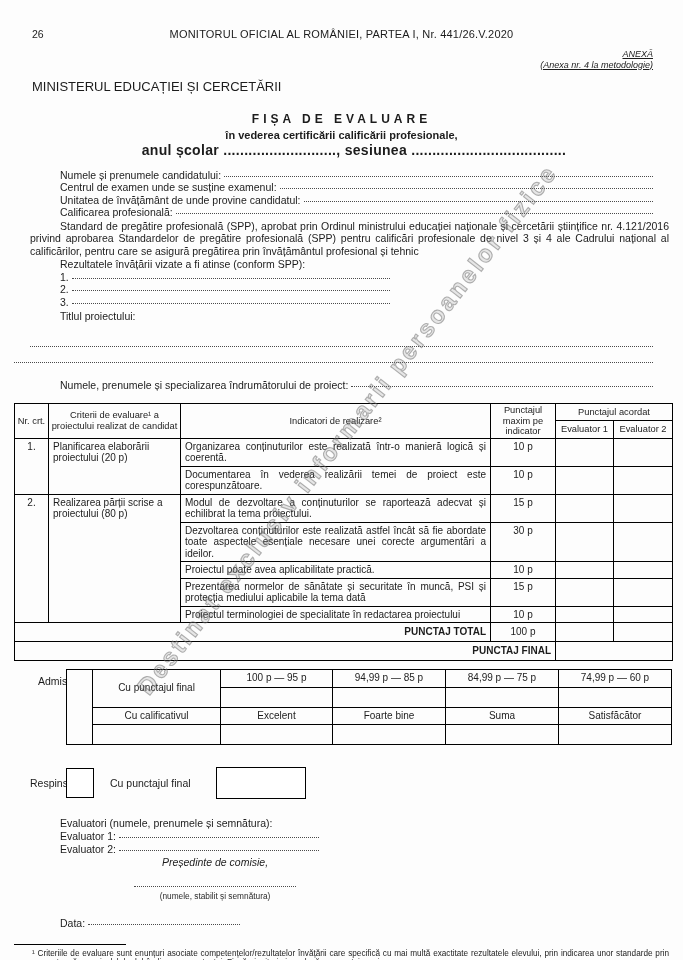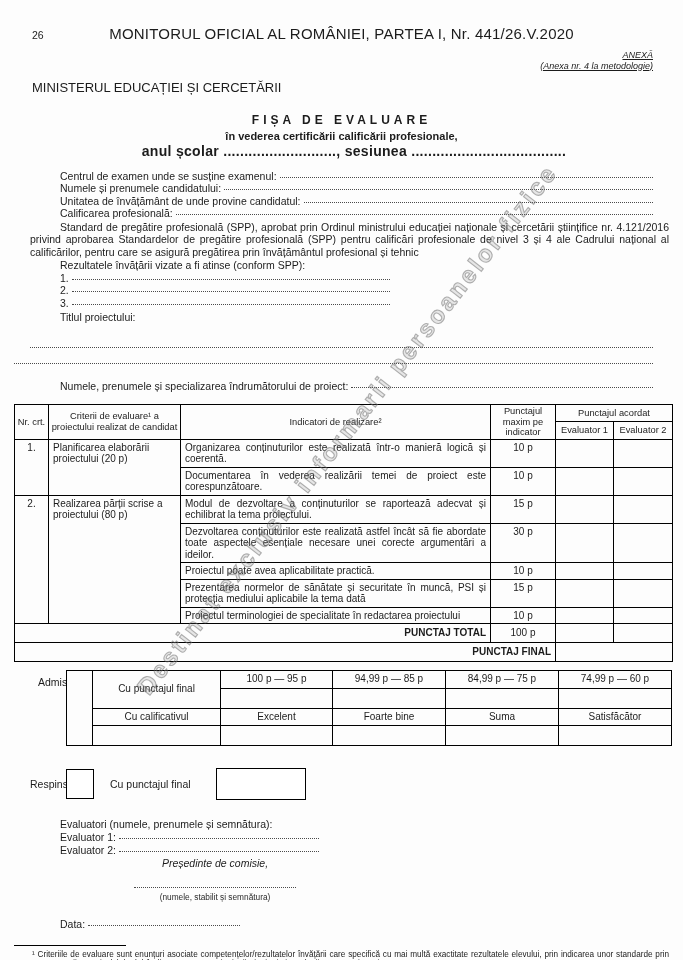--- a/index.html
+++ b/index.html
@@ -5,21 +5,21 @@
   html,body{margin:0;padding:0;}
   body{
     width:683px;height:960px;background:#fdfdfd;color:#1c1c1c;
     font-family:"Liberation Sans","DejaVu Sans",sans-serif;
     font-size:10.5px;line-height:12.5px;position:relative;overflow:hidden;
   }
   .page{position:relative;width:683px;height:960px;}
   
   .mo-header{display:flex;align-items:baseline;padding:28px 32px 0 32px;}
   .pageno{width:60px;font-size:10.5px;}
-  .mo-title{flex:1;text-align:center;font-size:15px;letter-spacing:.2px;}
+  .mo-title{flex:1;text-align:center;font-size:11px;letter-spacing:.2px;}
   .annex-block{text-align:right;padding:8px 30px 0 0;font-style:italic;font-size:9px;line-height:11px;}
   .annex-block .u{text-decoration:underline;}
   .ministry{padding:10px 0 0 32px;font-size:13px;}
   
   .doc-title{text-align:center;margin-top:20px;font-weight:bold;}
   .doc-title .t1{font-size:12px;letter-spacing:4px;}
   .doc-title .t2{font-size:11px;margin-top:3px;}
   .doc-title .t3{font-size:14px;margin-top:3px;letter-spacing:.3px;padding-left:25px;}
   
   .fields{margin:12px 30px 0 60px;}
@@ -103,25 +103,25 @@
   <div class="ministry">MINISTERUL EDUCAȚIEI ȘI CERCETĂRII</div>
 
   <div class="doc-title">
     <div class="t1">FIȘA DE EVALUARE</div>
     <div class="t2">în vederea certificării calificării profesionale,</div>
     <div class="t3">anul școlar ..........................., sesiunea .....................................</div>
   </div>
 
   <div class="fields">
     <div class="fieldline">
+      <span class="lbl">Numele și prenumele candidatului:</span>
+      <span class="dots"></span>
+    </div>
+    <div class="fieldline">
       <span class="lbl">Centrul de examen unde se susține examenul:</span>
-      <span class="dots"></span>
-    </div>
-    <div class="fieldline">
-      <span class="lbl">Numele și prenumele candidatului:</span>
       <span class="dots"></span>
     </div>
     <div class="fieldline">
       <span class="lbl">Unitatea de învățământ de unde provine candidatul:</span>
       <span class="dots"></span>
     </div>
     <div class="fieldline">
       <span class="lbl">Calificarea profesională:</span>
       <span class="dots"></span>
     </div>

